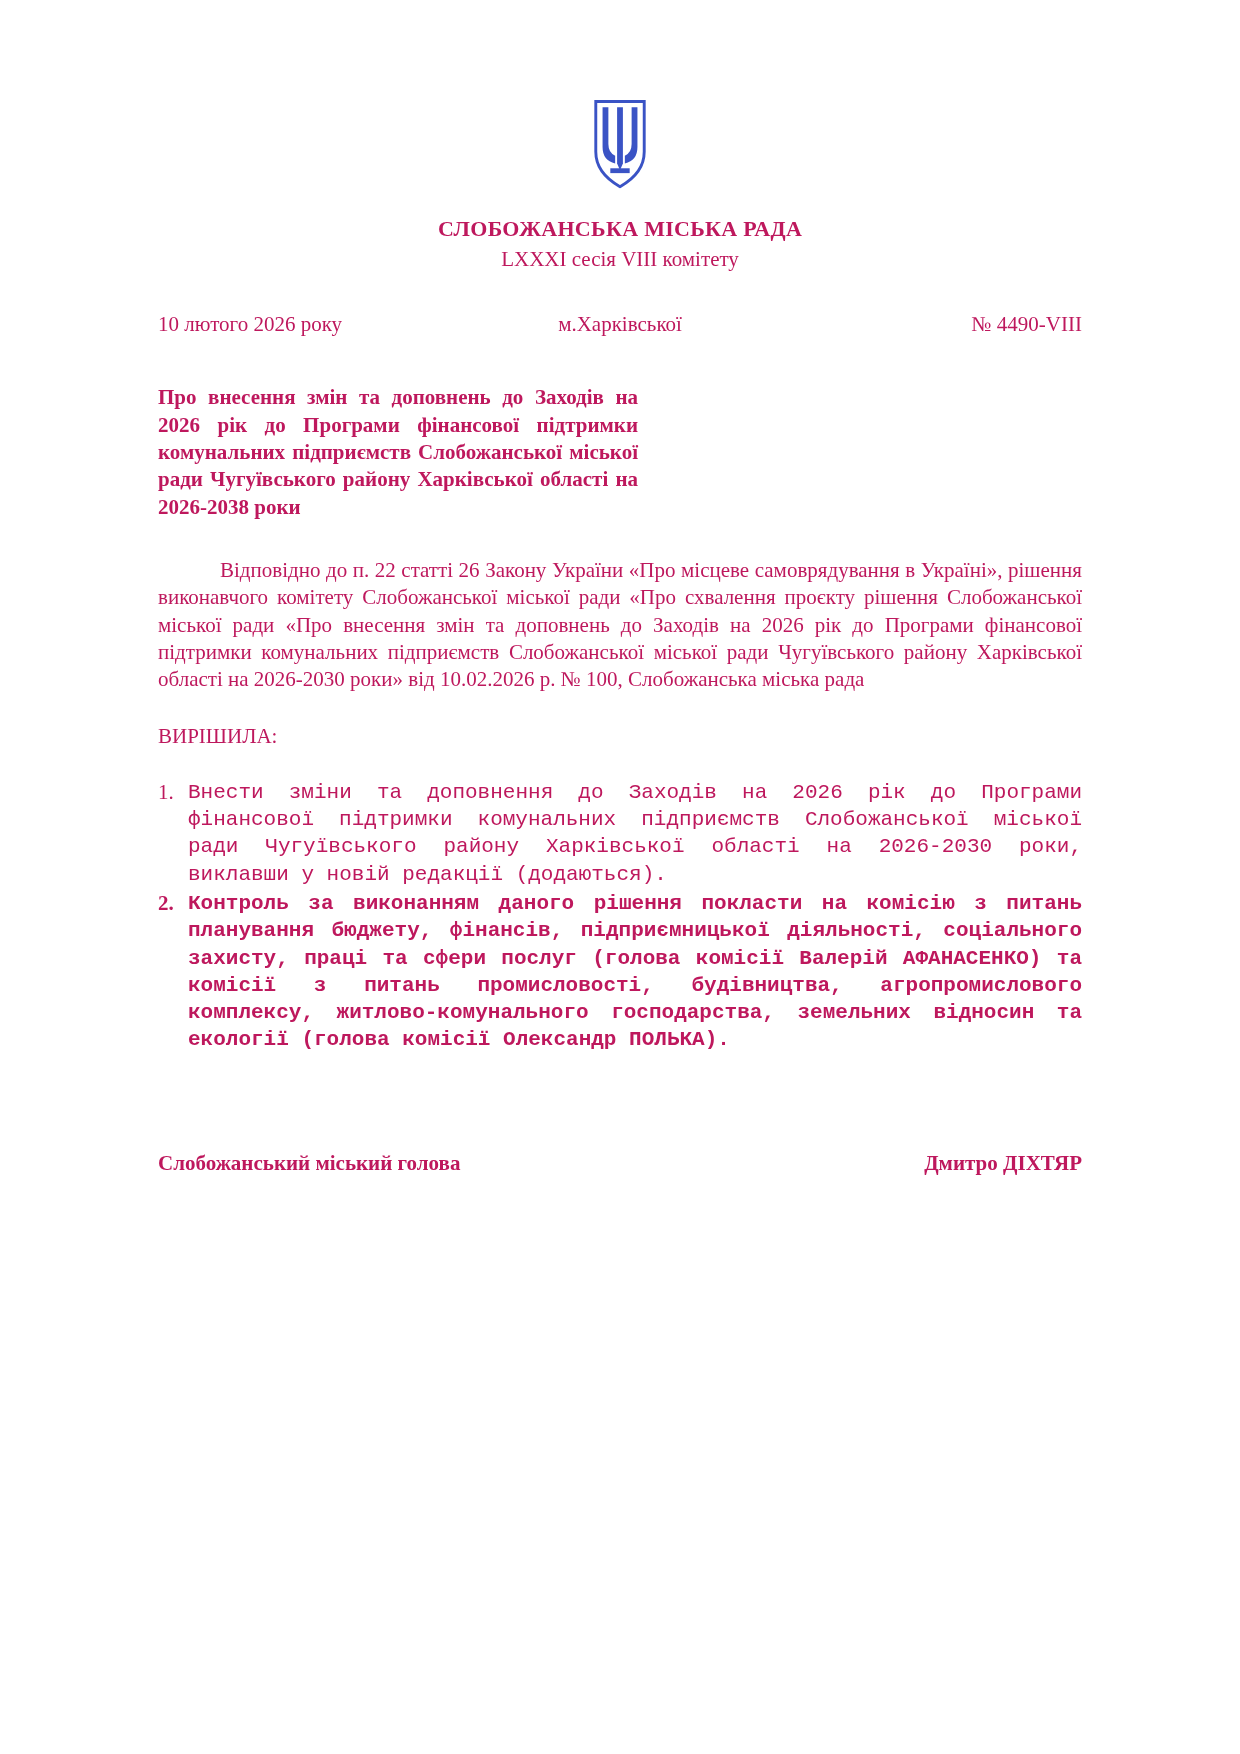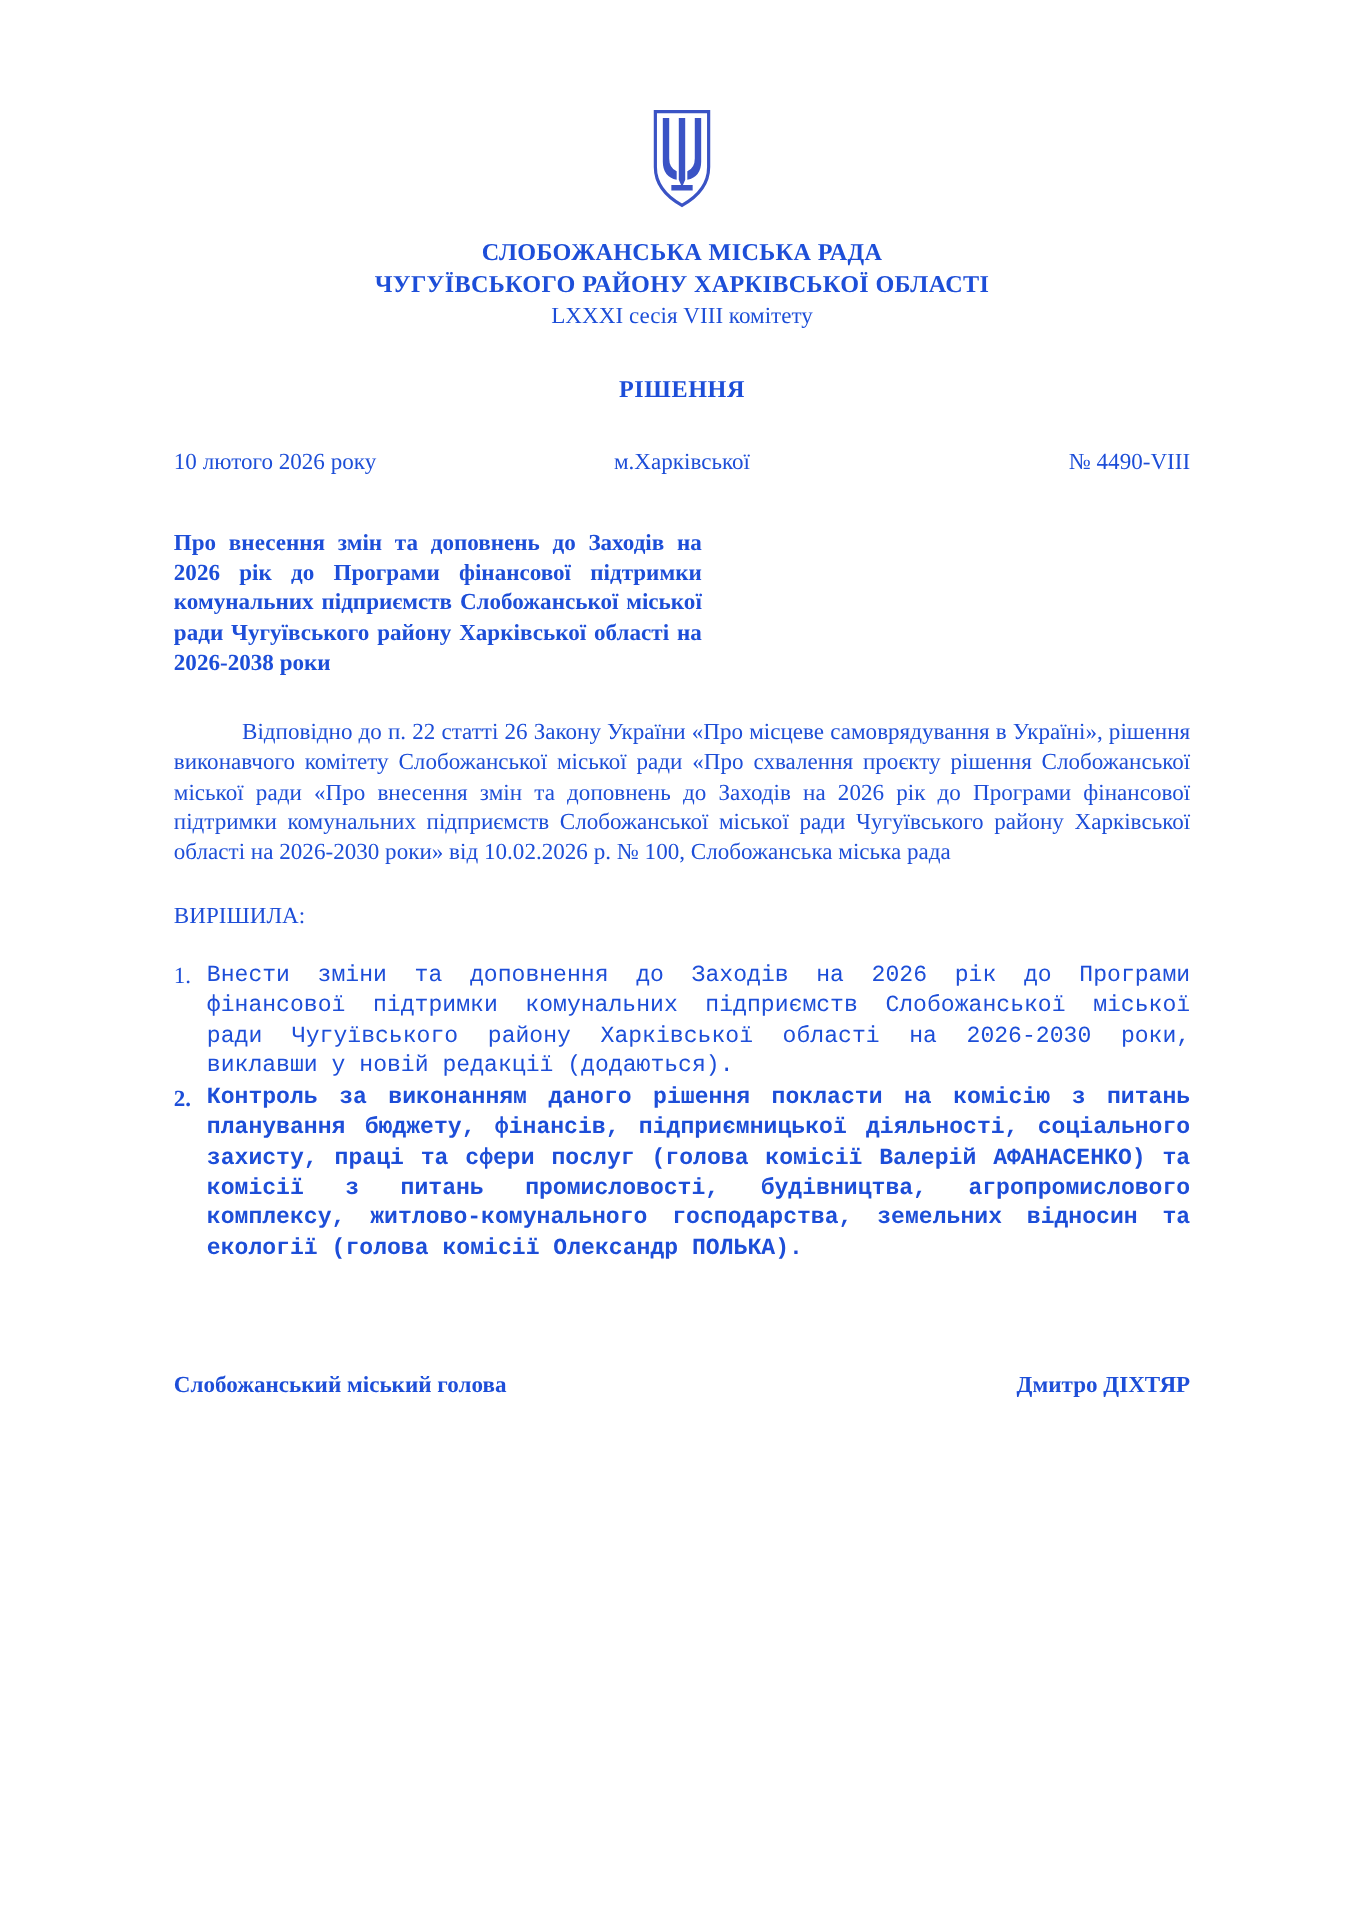--- a/index.html
+++ b/index.html
@@ -3,21 +3,21 @@
 <meta charset="utf-8">
 <style>
   html, body { margin: 0; padding: 0; background: #e8e8e8; }
   .page {
     width: 1240px;
     height: 1754px;
     background: #ffffff;
     margin: 0 auto;
     position: relative;
     font-family: "Liberation Serif", "DejaVu Serif", serif;
-    color: #1d4ed8;
+    color: #be185d;
     box-sizing: border-box;
     padding: 98px 158px 0 158px;
     font-size: 21px;
     line-height: 1.3;
   }
   .emblem-wrap {
     text-align: center;
     margin-bottom: 14px;
   }
   .header-block {
@@ -97,25 +97,23 @@
         <path d="M29 9 h6 v58 l-3 7 l-3 -7 z"></path>
         <path d="M14 9 h6 v38 q0 9 7 12 v8 q-13 -3 -13 -17 z"></path>
         <path d="M44 9 h6 v41 q0 14 -13 17 v-8 q7 -3 7 -12 z"></path>
         <path d="M22 72 h20 v5 h-20 z"></path>
       </g>
     </svg>
   </div>
 
   <div class="header-block">
     <div class="header-line-1">СЛОБОЖАНСЬКА  МІСЬКА  РАДА</div>
-    <div class="header-line-2">ЧУГУЇВСЬКОГО РАЙОНУ ХАРКІВСЬКОЇ ОБЛАСТІ</div>
     <div class="header-line-3">LXXXI сесія VIII комітету</div>
   </div>
 
-  <div class="doc-title">РІШЕННЯ</div>
 
   <div class="meta-row">
     <span class="m-left">10 лютого 2026 року</span>
     <span class="m-center">м.Харківської</span>
     <span class="m-right">№ 4490-VIII</span>
   </div>
 
   <div class="subject">Про внесення змін та доповнень до  Заходів на 2026 рік до Програми фінансової підтримки комунальних підприємств Слобожанської міської ради Чугуївського району Харківської області на 2026-2038 роки</div>
 
   <div class="preamble">Відповідно до п. 22 статті  26 Закону України «Про місцеве самоврядування в Україні», рішення виконавчого комітету Слобожанської  міської ради «Про схвалення проєкту рішення Слобожанської міської ради «Про внесення змін та доповнень до  Заходів на 2026 рік до Програми фінансової підтримки комунальних підприємств Слобожанської міської ради Чугуївського району Харківської області на 2026-2030 роки» від 10.02.2026 р. № 100, Слобожанська міська рада</div>

